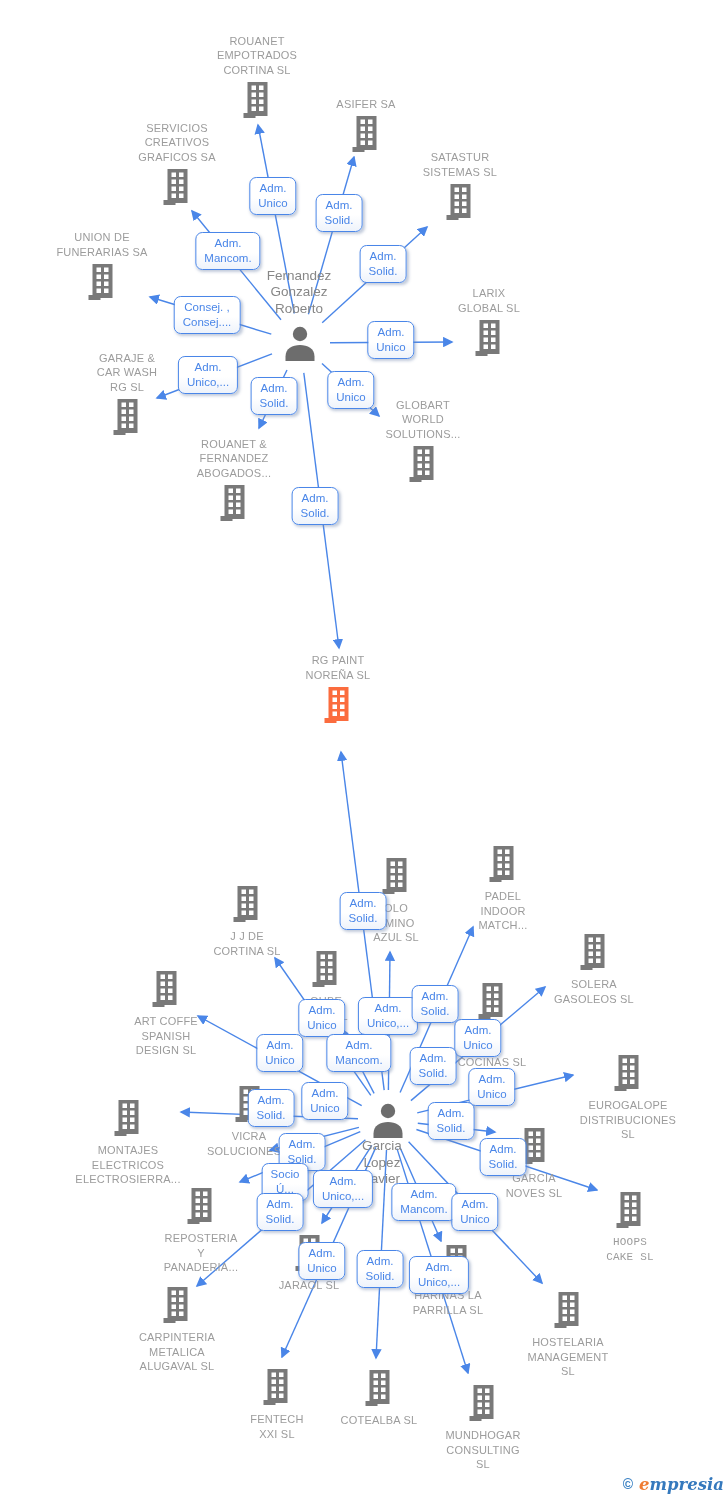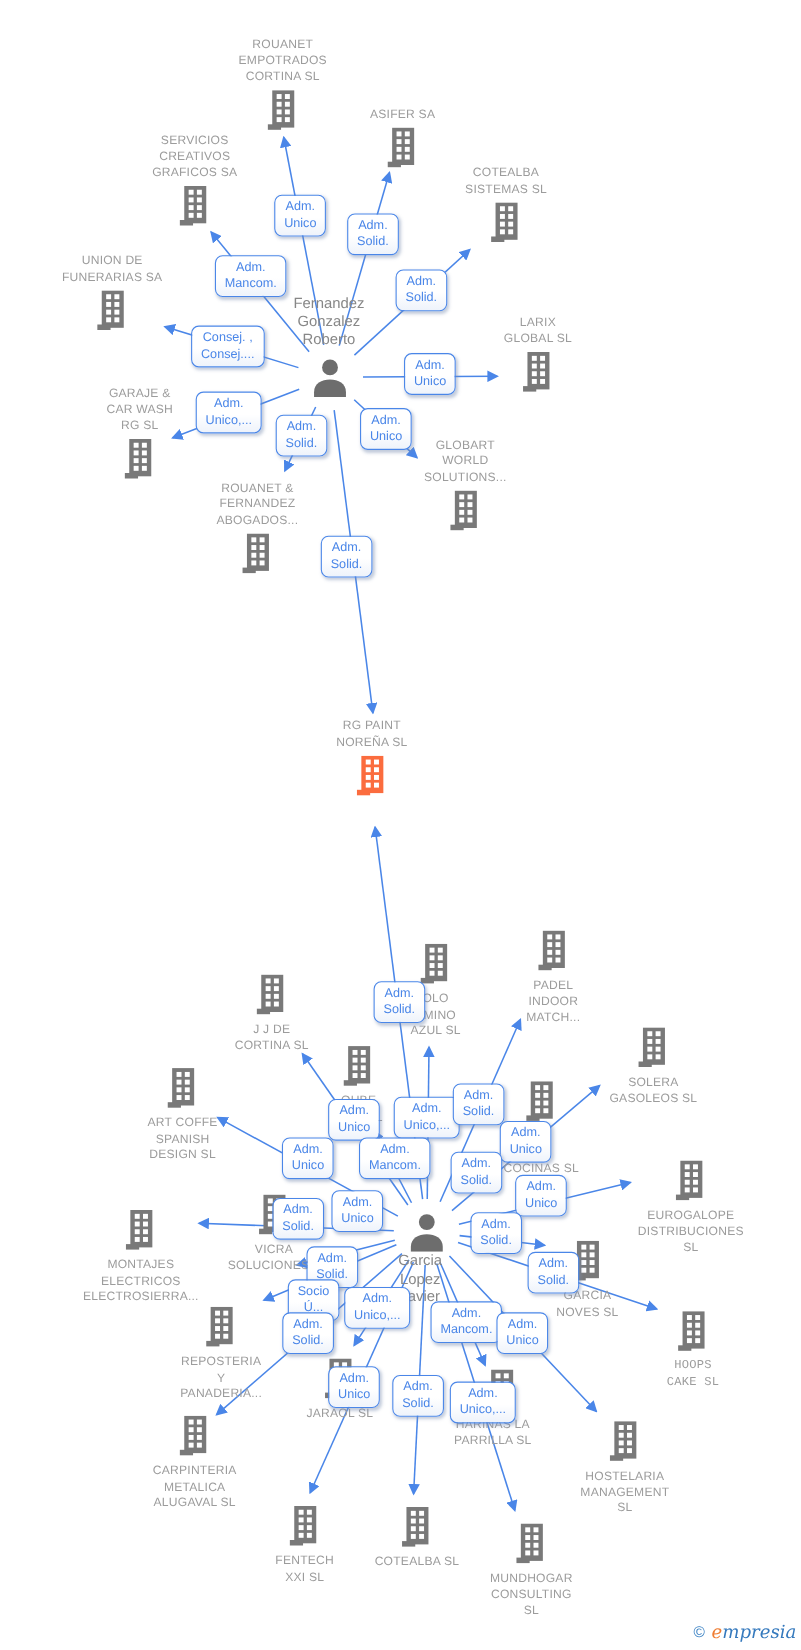--- a/index.html
+++ b/index.html
@@ -24,21 +24,21 @@
   .plabel.pos-below{top:18px;}
   .rbox{
     position:absolute;transform:translate(-50%,-50%);
     background:linear-gradient(180deg,#ffffff 55%,#eef3fb);
     border:1.5px solid #4a86e8;border-radius:7px;
     color:#4a86e8;font-size:11.5px;line-height:15px;
     padding:3px 8px;text-align:center;white-space:nowrap;
     box-shadow:1.5px 2px 3px rgba(120,140,175,.45);
   }
   .watermark{
-    position:absolute;right:4px;bottom:6px;white-space:nowrap;
+    position:absolute;right:4px;bottom:6px;white-space:nowrap;font-weight:bold;
   }
   .wm-copy{color:#3b82c4;font-size:14px;vertical-align:1px;}
   .wm-brand{font-family:"DejaVu Serif",serif;font-style:italic;font-size:16.5px;color:#3579bd;margin-left:6px;}
   .wm-first{color:#ef7d33;}
 </style>
 </head>
 <body>
 
 <div id="canvas">
   <svg id="edge-layer" xmlns="http://www.w3.org/2000/svg">
@@ -159,21 +159,21 @@
               <rect x="17" y="3.5" width="4.5" height="4.5"></rect>
               <rect x="9.5" y="10.5" width="4.5" height="4.5"></rect>
               <rect x="17" y="10.5" width="4.5" height="4.5"></rect>
               <rect x="9.5" y="17.5" width="4.5" height="4.5"></rect>
               <rect x="17" y="17.5" width="4.5" height="4.5"></rect>
               <rect x="9.5" y="24.5" width="4.5" height="4.5"></rect>
               <rect x="17" y="24.5" width="4.5" height="4.5"></rect>
             </g>
           </svg></span>
         <div class="nlabel pos-above" style="left: calc(50% + 0px);">
-          <div>COTEALBA</div>
+          <div>SATASTUR</div>
           <div>SISTEMAS  SL</div>
         </div>
       </div>
       <div class="node" style="left: 102px; top: 283px;">
         <span class="icon"><svg width="30" height="38" viewBox="0 0 30 38">
             <g fill="#797979">
               <rect x="5.5" y="0" width="20" height="34"></rect>
               <rect x="1.5" y="31" width="12" height="5"></rect>
             </g>
             <g fill="#ffffff">

